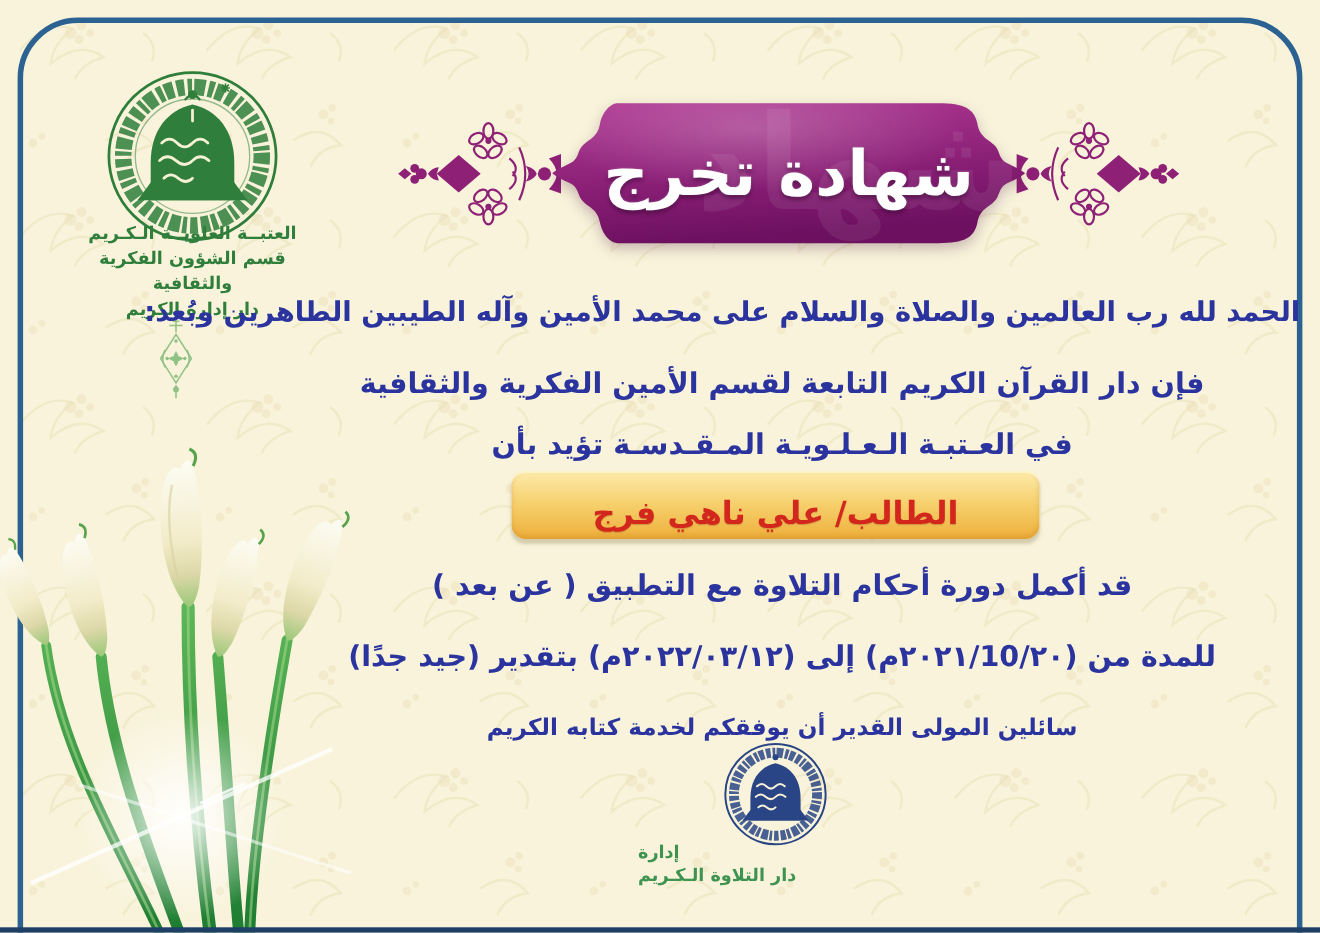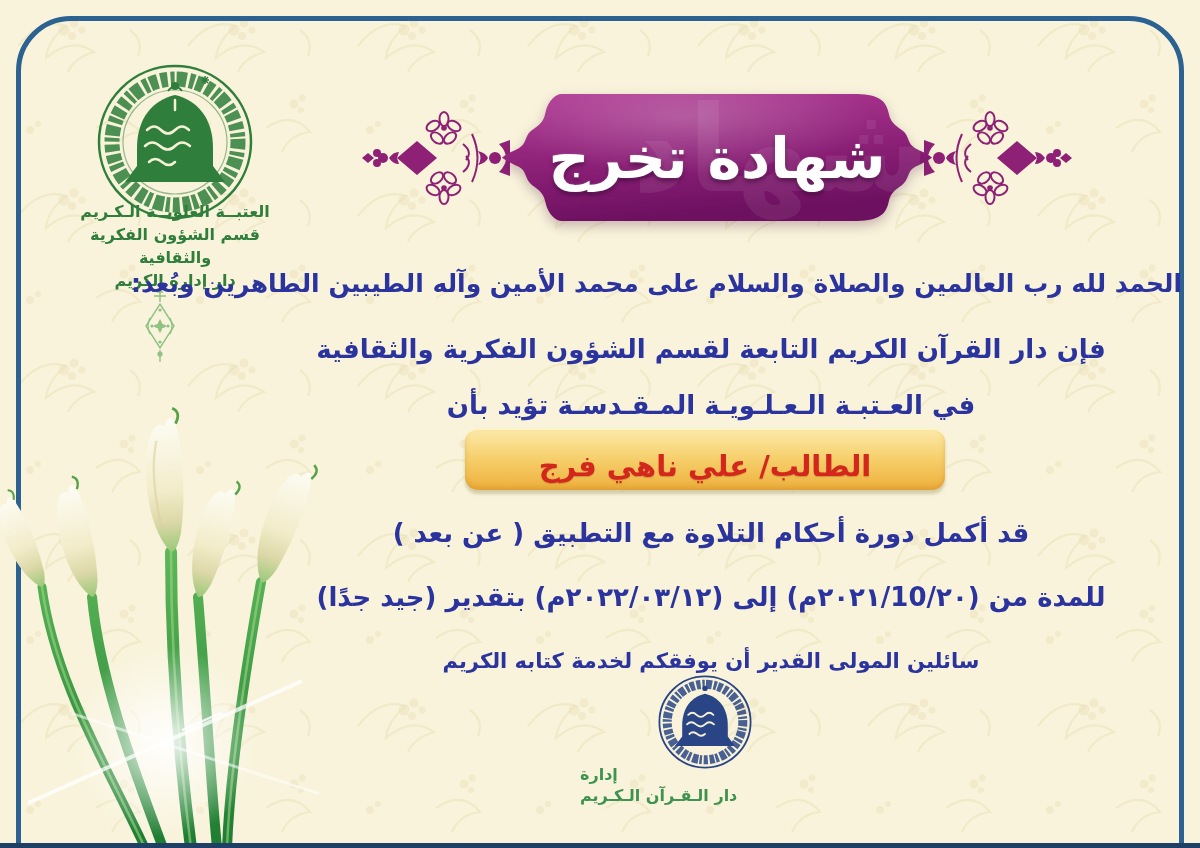--- a/index.html
+++ b/index.html
@@ -235,21 +235,21 @@
       C 429 67 434 69 438 72.5 C 434 76 429 78 421 82 C 413 86 415 94 409 99
       C 404 104 396 106 394 118 C 391 132 382 137 358 137 H 62
       C 58 137 49 132 46 118 C 44 106 36 104 31 99 C 25 94 27 86 19 82
       C 11 78 6 76 2 72.5 C 6 69 11 67 19 63 C 27 59 25 51 31 46
       C 36 41 44 39 46 27 C 49 13 58 8 62 8 Z" fill="url(#banhl)"></path>
   </svg>
   <div class="banner-ghost" dir="rtl">شهادة تخرج</div>
   <div class="banner-title" dir="rtl">شهادة تخرج</div>
 
   <div class="tline preamble" dir="rtl">الحمد لله رب العالمين والصلاة والسلام على محمد الأمين وآله الطيبين الطاهرين وبُعد:</div>
-  <div class="tline affiliation" dir="rtl">فإن دار القرآن الكريم التابعة لقسم الشؤون الفكرية والثقافية</div>
+  <div class="tline affiliation" dir="rtl">فإن دار القرآن الكريم التابعة لقسم الأمين الفكرية والثقافية</div>
   <div class="tline attestation" dir="rtl">في العـتبـة الـعـلـويـة المـقـدسـة تؤيد بأن</div>
 
   <div class="goldbar">
     <div class="student" dir="rtl">الطالب/ علي ناهي فرج</div>
   </div>
 
   <div class="tline course" dir="rtl">قد أكمل دورة أحكام التلاوة مع التطبيق ( عن بعد )</div>
   <div class="tline period" dir="rtl">للمدة من (٢٠٢١/10/٢٠م) إلى (٢٠٢٢/٠٣/١٢م) بتقدير (جيد جدًا)</div>
   <div class="tline closing" dir="rtl">سائلين المولى القدير أن يوفقكم لخدمة كتابه الكريم</div>
 
@@ -321,17 +321,17 @@
     <g stroke="#f6f0d4" stroke-width="3" fill="none" stroke-linecap="round">
       <path d="M -28 -12 q 7 -7 14 0 t 14 0 t 14 0"></path>
       <path d="M -30 4 q 7 -7 15 0 t 15 0 t 15 0"></path>
       <path d="M -26 20 q 6 -6 13 0 t 13 0"></path>
     </g>
     <circle cy="-56" r="4.5" fill="currentColor"></circle>
   </svg>
 
   <div class="footer-lines" dir="rtl">
     <div>إدارة</div>
-    <div>دار الـقـرآن الـكـريم</div>
+    <div>دار التلاوة الـكـريم</div>
   </div>
 
   <div class="strip"></div>
 </div>
 
 </body></html>

